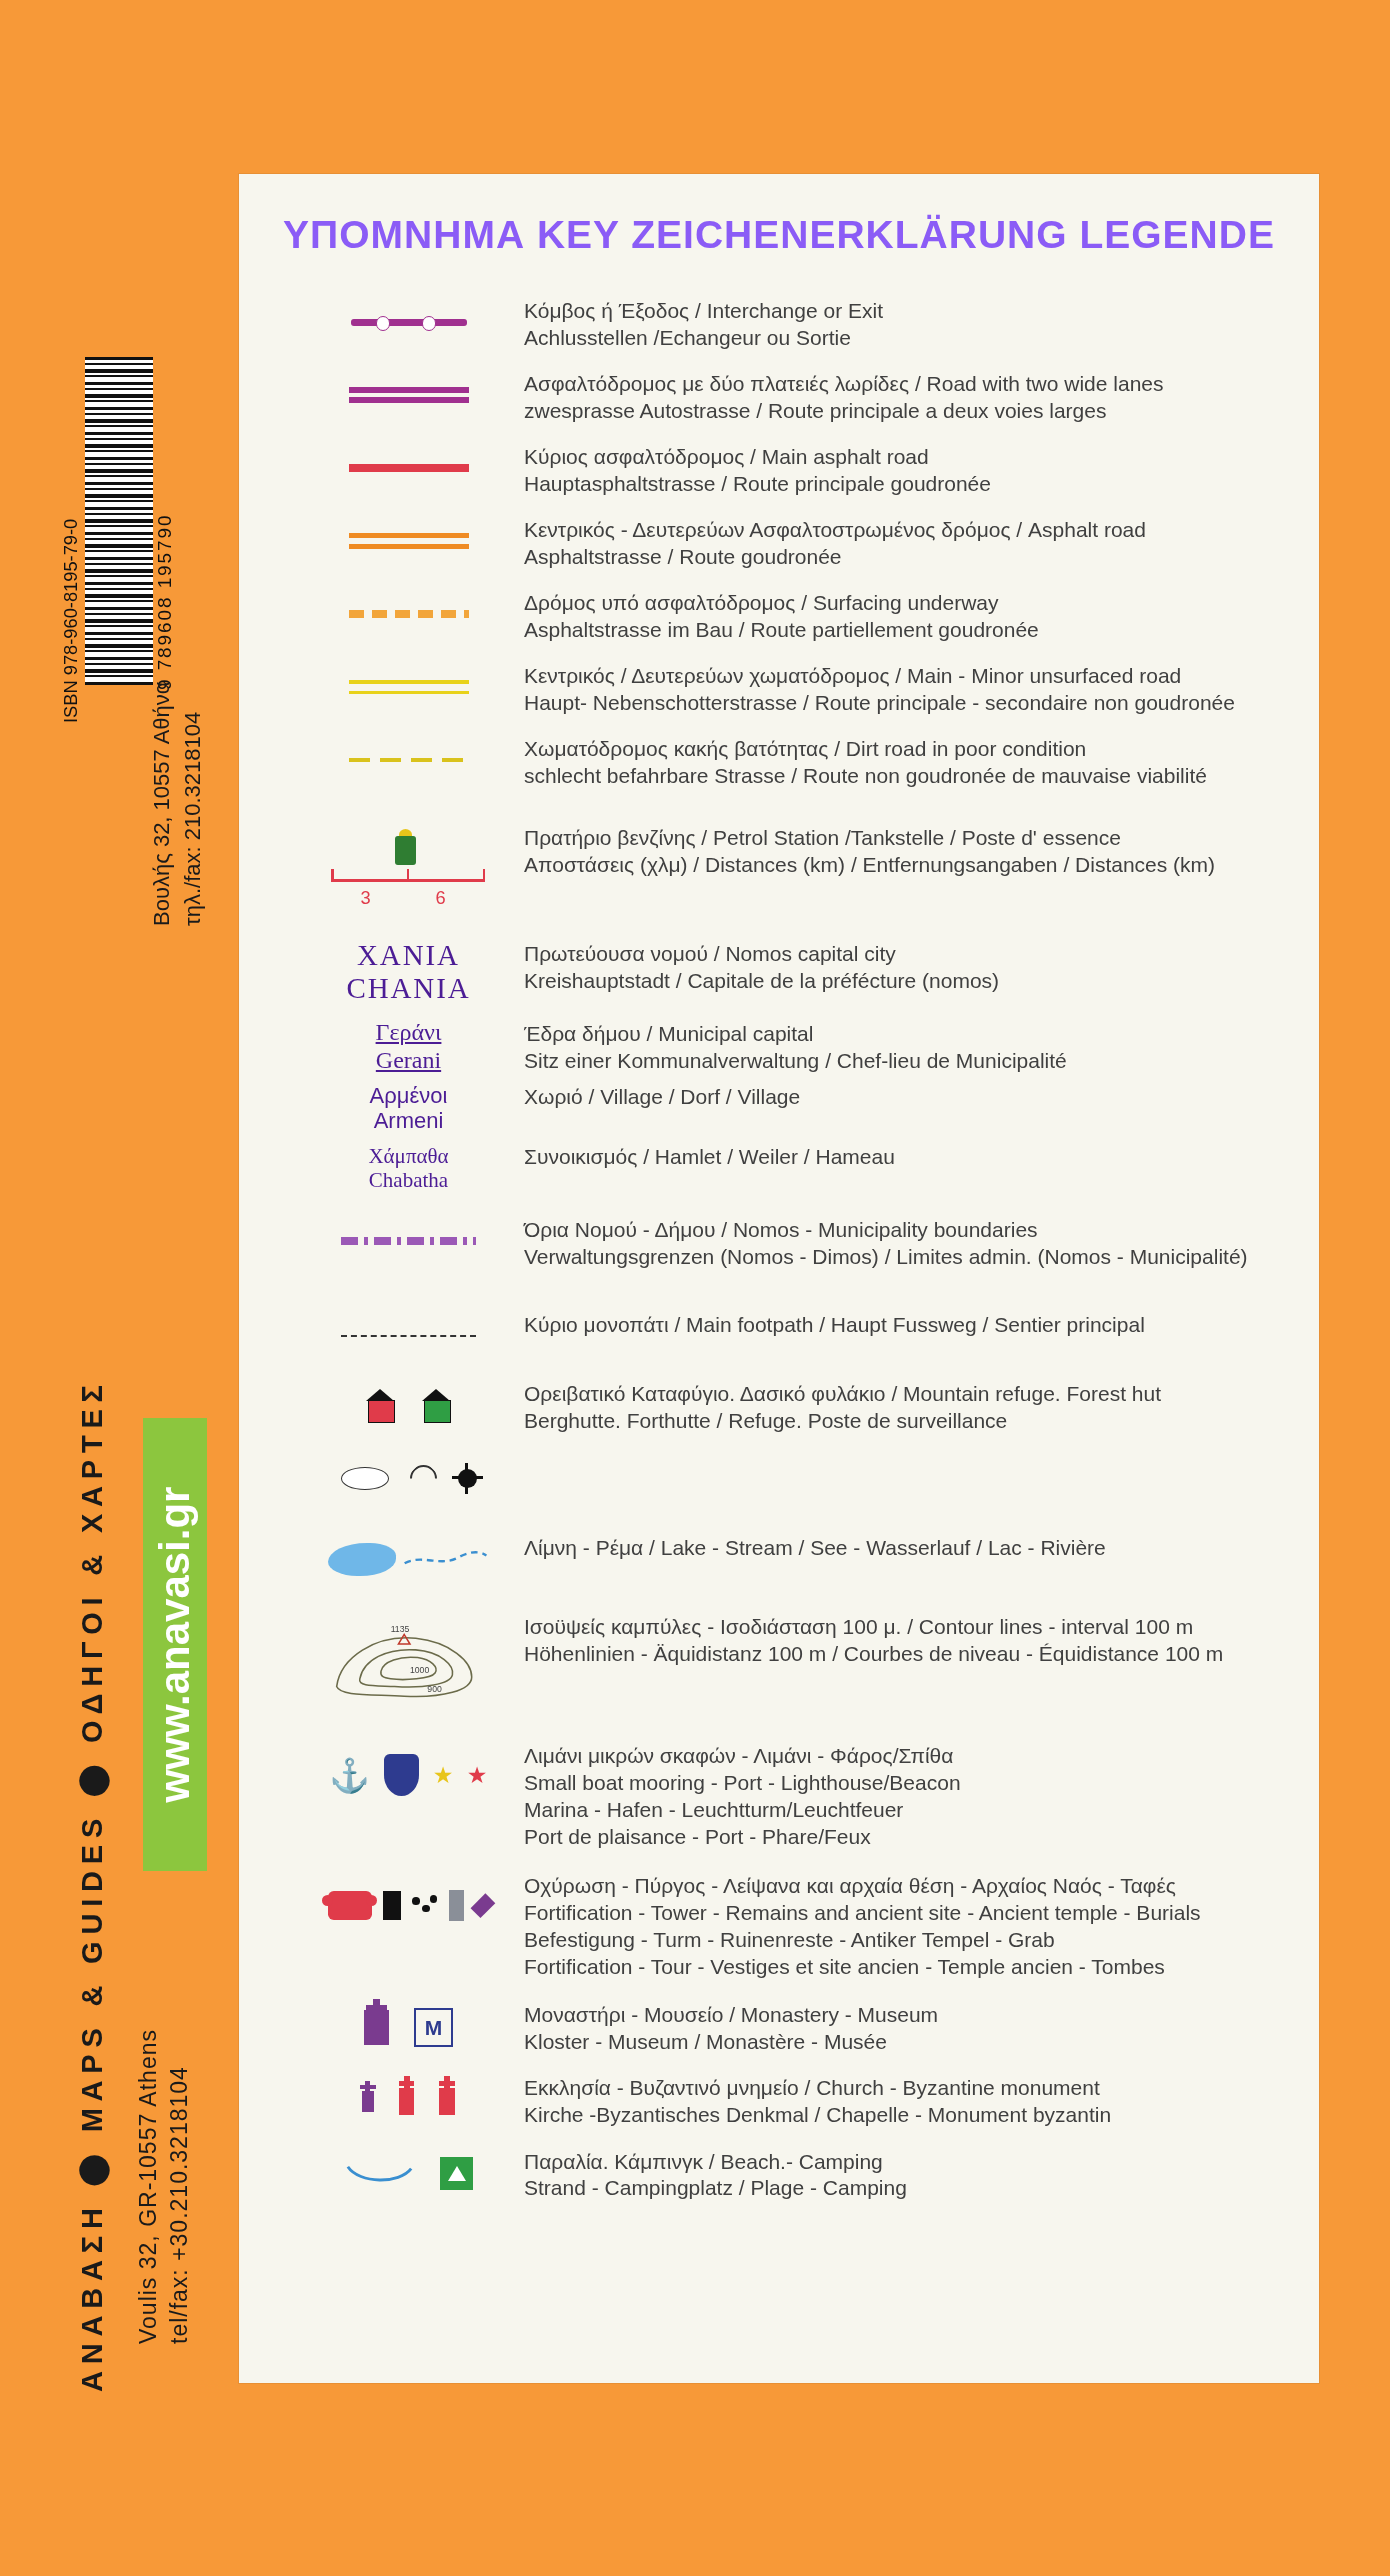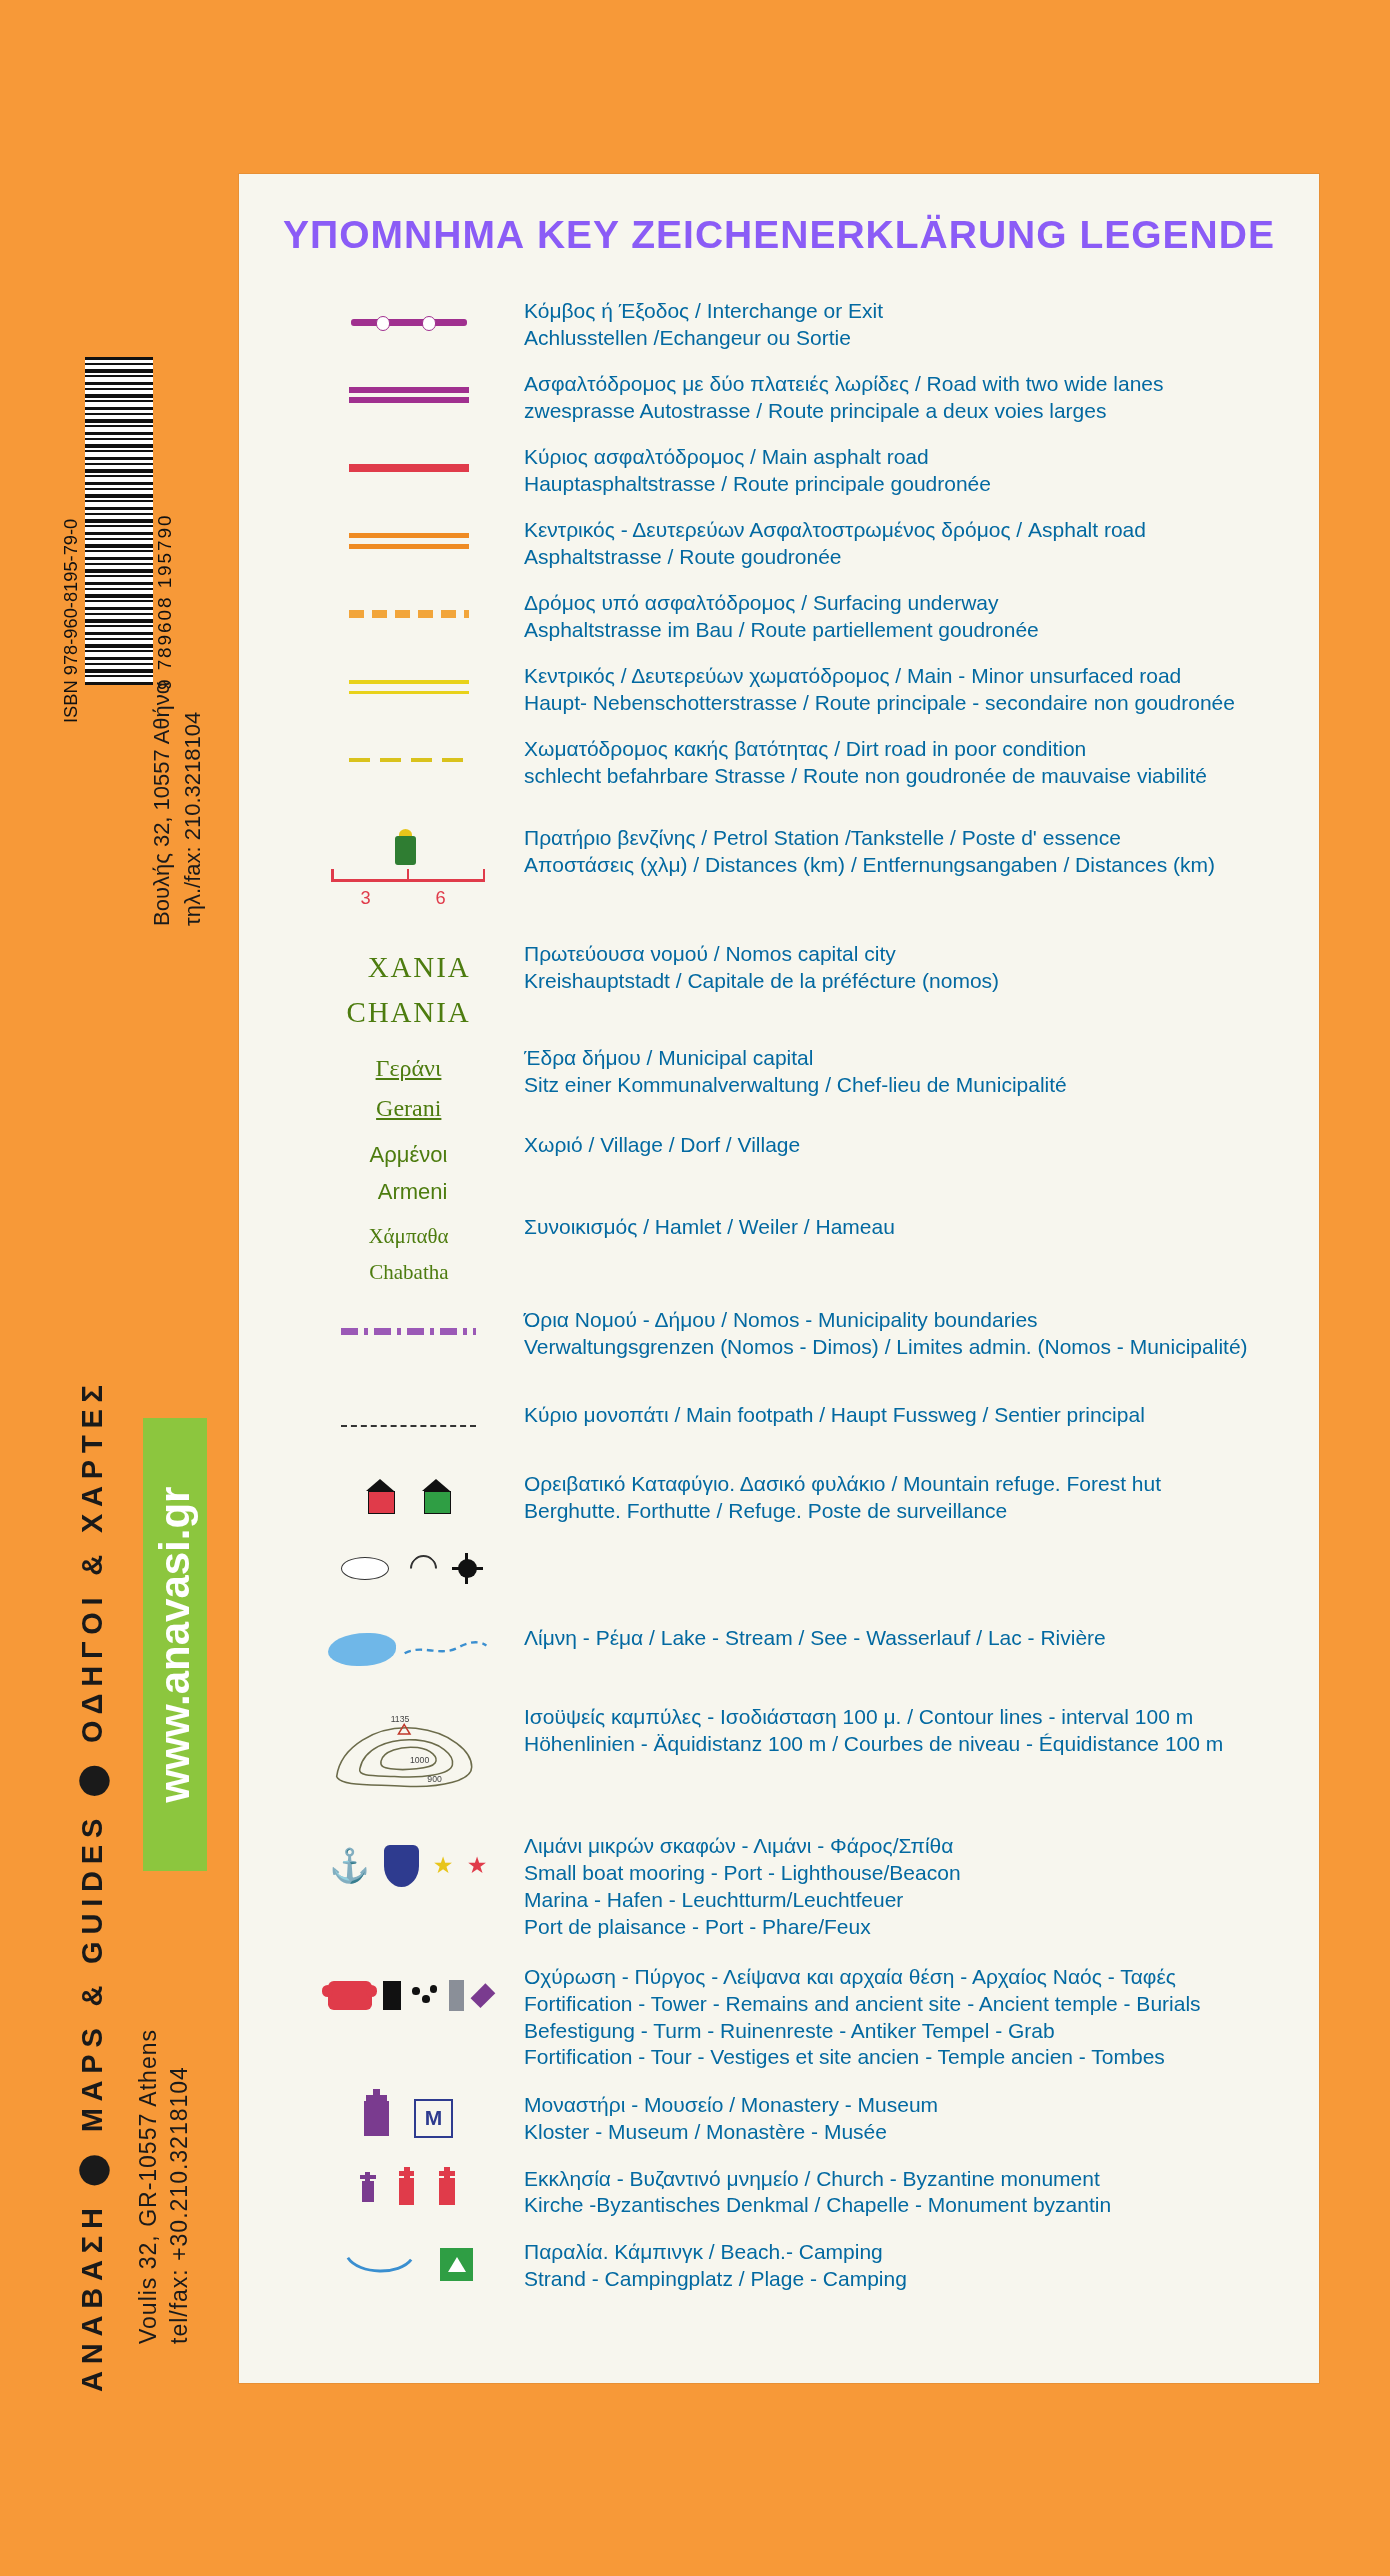--- a/index.html
+++ b/index.html
@@ -99,21 +99,21 @@
     display:flex;align-items:flex-start;
     padding:0 23px 0 54px;
     margin-bottom:0px;
   }
   .sym{
     width:231px;min-height:52px;flex:0 0 231px;
     display:flex;align-items:center;justify-content:center;
     position:relative;
   }
   .txt{
-    flex:1;font-size:21px;line-height:1.28;color:#0369a1;
+    flex:1;font-size:21px;line-height:1.28;color:#404040;
     padding-top:1.9px;
   }
   .txt div{white-space:nowrap;}
   .sym-interchange{position:relative;width:116px;height:13.5px;}
   .sym-interchange .bar{position:absolute;left:0;top:3.9px;width:116px;height:6.8px;background:#a0308f;border-radius:2.9px;}
   .sym-interchange .dot{position:absolute;top:1px;width:12.5px;height:12.5px;border-radius:50%;background:#fff;border:1.9px solid #a0308f;}
   .sym-interchange .d1{left:25px;}
   .sym-interchange .d2{left:71px;}
   .dbl-purple{width:120px;}
   .dbl-purple span{display:block;height:5.8px;background:#a0308f;}
@@ -130,21 +130,21 @@
   
   .sym-petrol{width:174px;height:87px;position:relative;}
   .sym-petrol .axis{position:absolute;left:9.6px;top:56px;width:154px;height:2.9px;background:#e03b4a;}
   .sym-petrol .tick{position:absolute;top:46px;width:2.9px;height:13.5px;background:#e03b4a;}
   .sym-petrol .t1{left:9.6px;} .sym-petrol .t2{left:85px;} .sym-petrol .t3{left:161px;}
   .sym-petrol .pump{position:absolute;left:73px;top:13.5px;width:21px;height:29px;background:#2f7d32;border-radius:2.9px;}
   .sym-petrol .pumptop{position:absolute;left:77px;top:5.8px;width:13.5px;height:11.6px;background:#e8c51a;border-radius:50% 50% 0 0;}
   .sym-petrol .num{position:absolute;top:64px;font-size:18.3px;color:#e03b4a;}
   .sym-petrol .n1{left:39px;} .sym-petrol .n2{left:114px;}
   
-  .place{display:block;text-align:right;line-height:1.15;color:#4d7c0f;margin-top:12px;}
+  .place{display:block;text-align:center;line-height:1.15;color:#4c1d95;}
   .p-nomos{font-family:"Liberation Serif",serif;font-size:29px;letter-spacing:1.9px;}
   .p-muni{font-family:"Liberation Serif",serif;font-size:24px;text-decoration:underline;}
   .p-village{font-size:22px;}
   .p-hamlet{font-size:21px;font-family:Liberation Serif, serif;}
   
   .bnd{width:135px;height:7.7px;
     background:repeating-linear-gradient(to right,#9b59b6 0 17.4px,transparent 17.4px 23px,#9b59b6 23px 27px,transparent 27px 33px);}
   .footpath{width:135px;height:0;border-top:2.9px dashed #333;}
   
   .huts{display:flex;gap:27px;align-items:center;}

